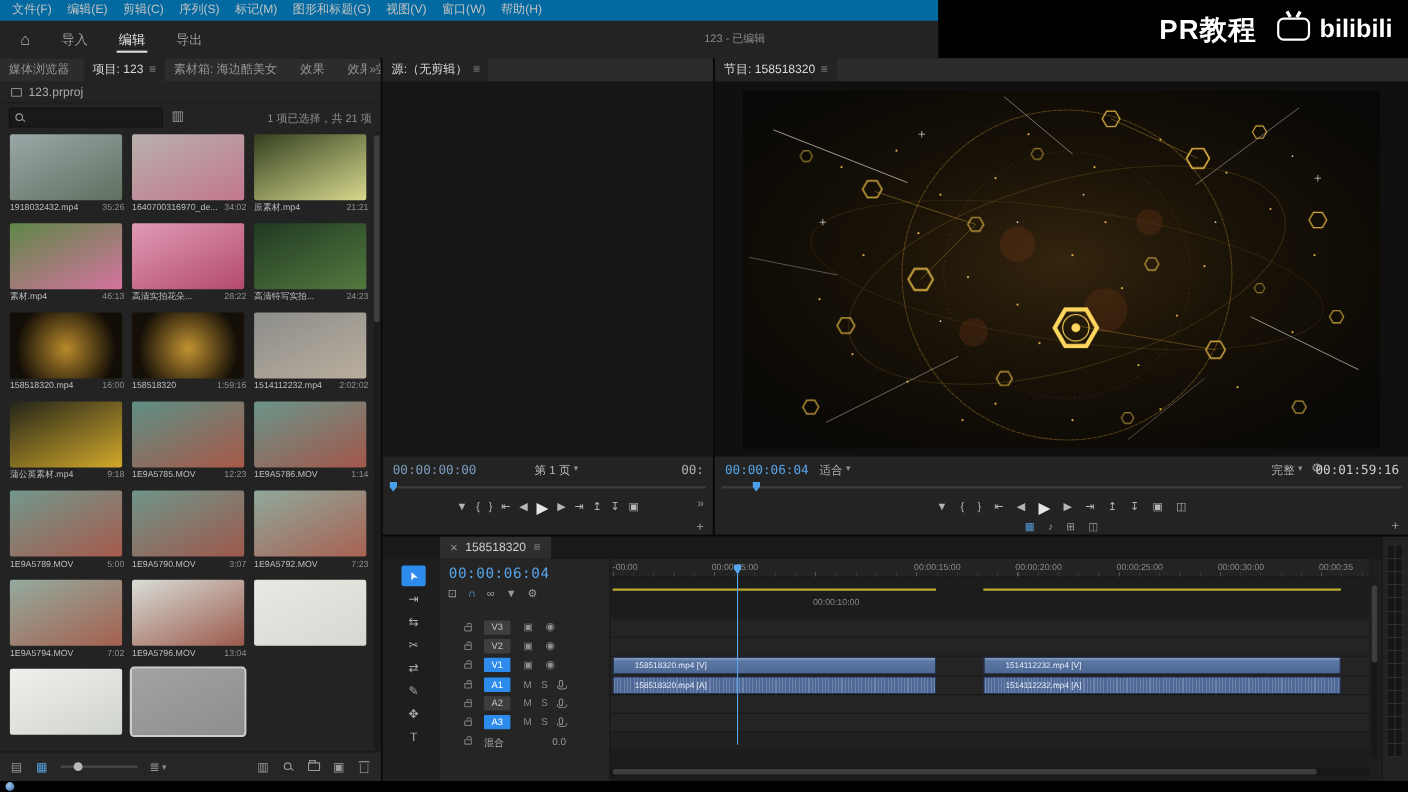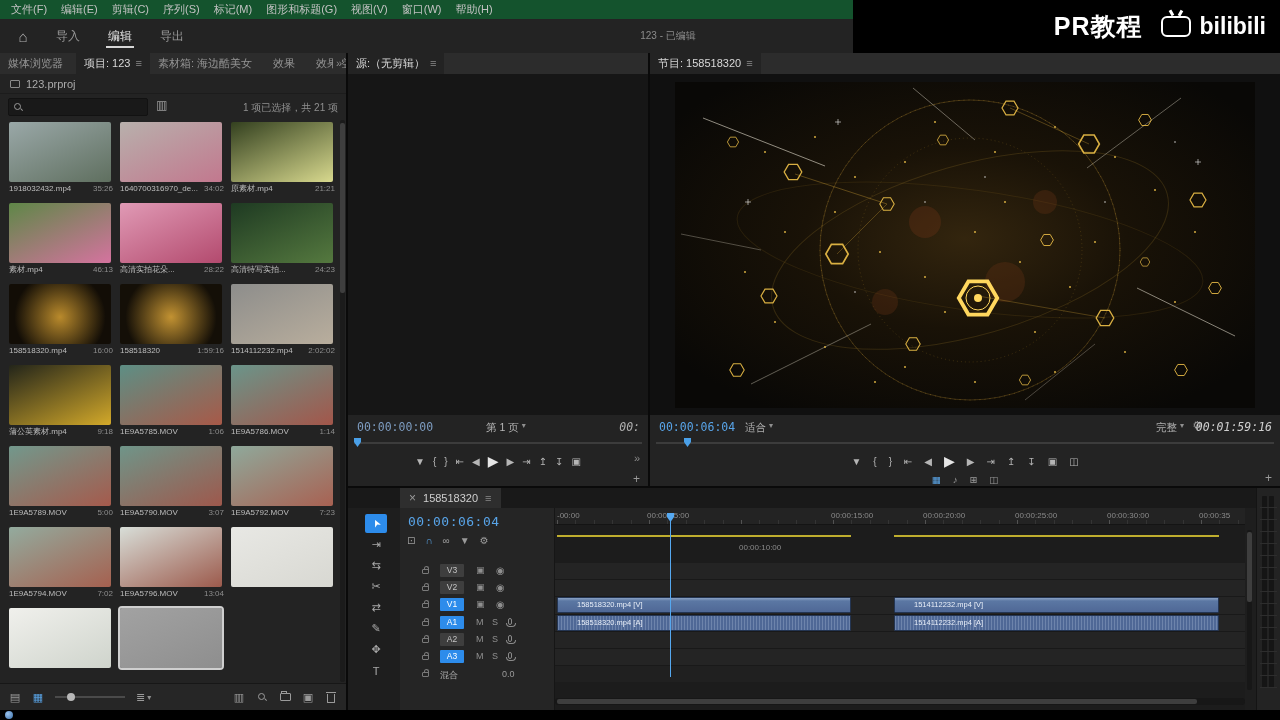--- a/index.html
+++ b/index.html
@@ -2,21 +2,21 @@
 <html><head>
 <meta charset="utf-8">
 <style>
 *{margin:0;padding:0;box-sizing:border-box;}
 body{background:#000;}
 .screen{position:relative;width:1280px;height:720px;overflow:hidden;background:#0a0a0a;
   font-family:"Liberation Sans","DejaVu Sans",sans-serif;color:#c8c8c8;cursor:default;}
 .mono{font-family:"DejaVu Sans Mono",monospace;}
 
 
-.menubar{position:absolute;left:0;top:0;width:853px;height:19px;background:#14532d;display:flex;align-items:center;padding-left:4px;font-size:11px;color:#c2c2c2;}
+.menubar{position:absolute;left:0;top:0;width:853px;height:19px;background:#0369a1;display:flex;align-items:center;padding-left:4px;font-size:11px;color:#c2c2c2;}
 .mitem{padding:0 7px;line-height:19px;white-space:nowrap;}
 .blacktop{position:absolute;left:853px;top:0;width:427px;height:53px;background:#000;display:flex;align-items:center;justify-content:flex-end;padding-right:14px;gap:18px;}
 .wm-title{font-size:25px;font-weight:bold;color:#fff;letter-spacing:1px;}
 .bililogo{display:flex;align-items:center;gap:9px;color:#fff;}
 .tv{width:30px;height:21px;border:2.5px solid #fff;border-radius:6px;position:relative;}
 .tv::before,.tv::after{content:"";position:absolute;top:-8px;width:2.5px;height:6px;background:#fff;}
 .tv::before{left:7px;transform:rotate(-30deg);}
 .tv::after{right:7px;transform:rotate(30deg);}
 .wm-logo{font-size:23px;font-weight:bold;}
 
@@ -79,21 +79,21 @@
 .viewer{position:relative;background:#161616;overflow:hidden;}
 #source .viewer{height:341px;}
 #program .viewer{height:341px;display:flex;align-items:center;justify-content:center;background:#101010;}
 .mbar{height:22px;position:relative;font-size:11px;}
 .tcode{position:absolute;left:9px;top:5px;font-size:11.5px;color:#7d9cc0;}
 #program .tcode{color:#58a4e8;}
 .pagectr{position:absolute;left:46%;top:6px;color:#b8b8b8;display:flex;gap:3px;font-size:10.5px;}
 .fitdd{position:absolute;left:95px;top:6px;display:flex;gap:3px;color:#b0b0b0;font-size:10.5px;}
 .qualdd{position:absolute;right:96px;top:6px;display:flex;gap:3px;color:#b0b0b0;font-size:10.5px;}
 .wrench{position:absolute;right:78px;top:4px;color:#9a9a9a;font-size:11px;}
-.durtxt{position:absolute;right:8px;top:5px;font-size:11.5px;color:#cfcfcf;font-style:italic;}
+.durtxt{position:absolute;right:8px;top:5px;font-size:11.5px;color:#cfcfcf;}
 #source .durtxt{color:#b0b0b0;}
 .scrub{height:12px;position:relative;}
 .scrub .track{position:absolute;left:6px;right:6px;top:5px;height:2px;background:#3c3c3c;}
 .caret{position:absolute;top:1px;width:7px;height:9px;background:#4aa0e8;clip-path:polygon(0 0,100% 0,100% 45%,50% 100%,0 45%);}
 #source .caret{left:6px;}
 #program .caret{left:34px;}
 .transport{position:relative;height:24px;display:flex;align-items:center;justify-content:center;gap:12px;font-size:10px;color:#b5b5b5;}
 #source .transport{gap:8px;}
 .ticon{display:inline-block;}
 .transport .ticon.active{font-size:14px;color:#e6e6e6;}
@@ -318,21 +318,21 @@
           <div class="cap" data-name="clip-caption">
             <span class="nm" data-name="clip-name">蒲公英素材.mp4</span>
             <span class="dur" data-name="clip-duration">9:18</span>
           </div>
         </div>
 
         <div class="clipcell" data-name="1E9A5785.MOV">
           <div class="thumb" data-name="clip-thumbnail" style="background: linear-gradient(155deg, rgb(93, 143, 133) 0%, rgb(168, 89, 72) 100%);"></div>
           <div class="cap" data-name="clip-caption">
             <span class="nm" data-name="clip-name">1E9A5785.MOV</span>
-            <span class="dur" data-name="clip-duration">1:06</span>
+            <span class="dur" data-name="clip-duration">12:23</span>
           </div>
         </div>
 
         <div class="clipcell" data-name="1E9A5786.MOV">
           <div class="thumb" data-name="clip-thumbnail" style="background: linear-gradient(155deg, rgb(106, 149, 138) 0%, rgb(163, 86, 74) 100%);"></div>
           <div class="cap" data-name="clip-caption">
             <span class="nm" data-name="clip-name">1E9A5786.MOV</span>
             <span class="dur" data-name="clip-duration">1:14</span>
           </div>
         </div>

